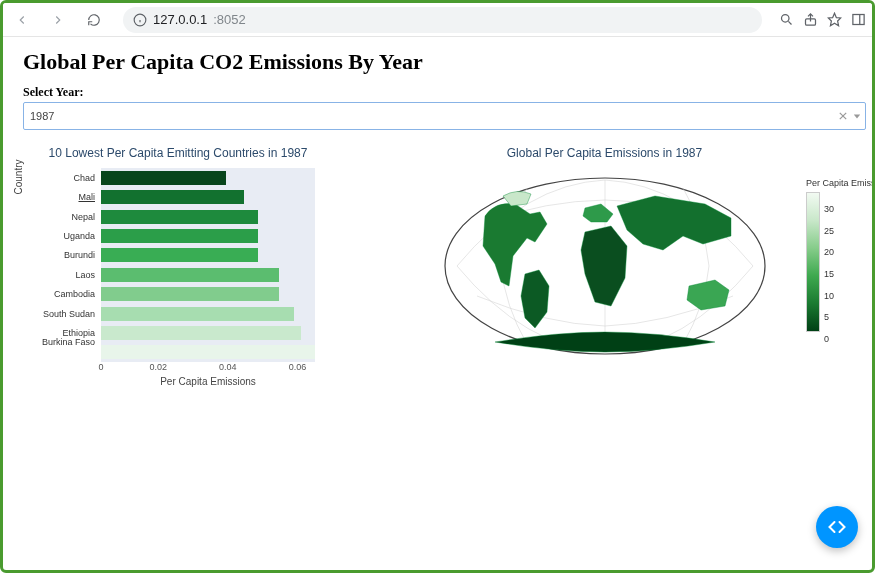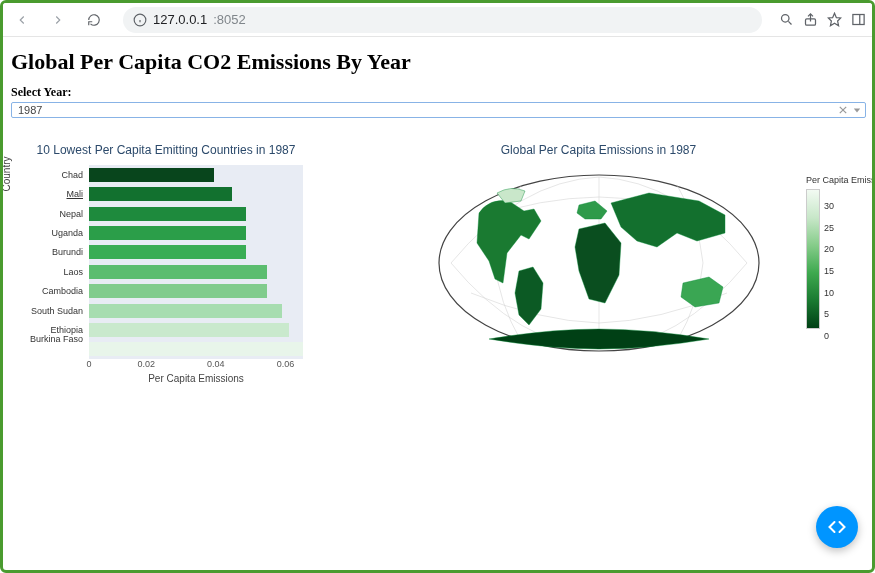--- a/index.html
+++ b/index.html
@@ -48,39 +48,39 @@
     color: #202124;
     font-size: 13px;
     gap: 6px;
   }
   .addr .host { color: #202124; }
   .addr .rest { color: #80868b; }
   .right-icons { display: flex; gap: 8px; align-items: center; }
   .icon-sm { width: 16px; height: 16px; display:flex; align-items:center; justify-content:center; }
 
   
-  .page { padding: 4px 6px 0 8px; }
+  .page { padding: 4px 6px 0 20px; }
   h1 { font-size: 22px; font-weight: 700; margin: 8px 0 10px 0; font-family: "Times New Roman", serif; color: #000; }
   .label { font-size: 12px; font-weight: 700; font-family: "Times New Roman", serif; margin-bottom: 2px; }
   .select {
     border: 1px solid #88b3e6;
     border-radius: 2px;
-    height: 16px;
+    height: 28px;
     display: flex;
     align-items: center;
     padding: 0 6px;
     font-size: 11px;
     font-family: Arial, sans-serif;
     color: #444;
     position: relative;
   }
   .select .clear, .select .caret { position: absolute; right: 4px; top: 0; bottom:0; display:flex; align-items:center; font-size:10px; color:#999; }
   .select .clear { right: 18px; }
 
-  .viz-row { display: flex; gap: 10px; margin-top: 21px; }
+  .viz-row { display: flex; gap: 10px; margin-top: 12px; }
   .bar-chart-wrap { width: 310px; }
   .chart-title { font-size: 12px; color: #2c4a6b; text-align: center; margin: 4px 0 2px 0; font-family: Arial, sans-serif; }
   .bar-plot {
     position: relative;
     width: 300px;
     height: 230px;
     font-size: 9px;
     color: #555;
   }
   .bar-plot .plot-bg {

